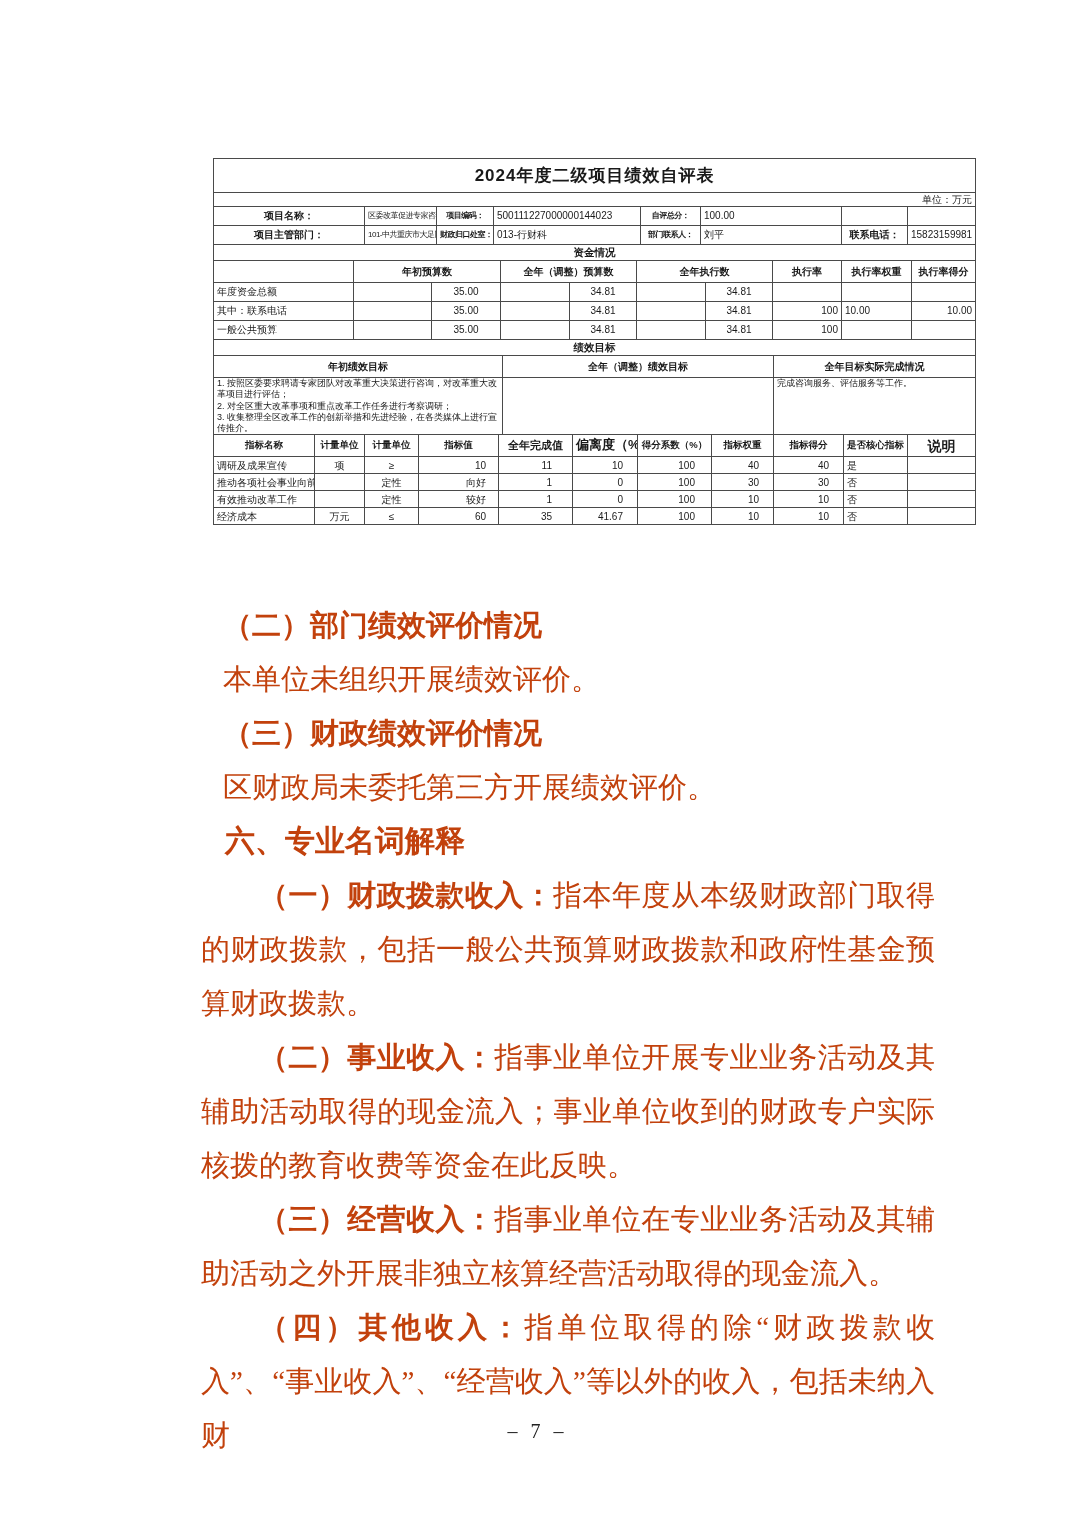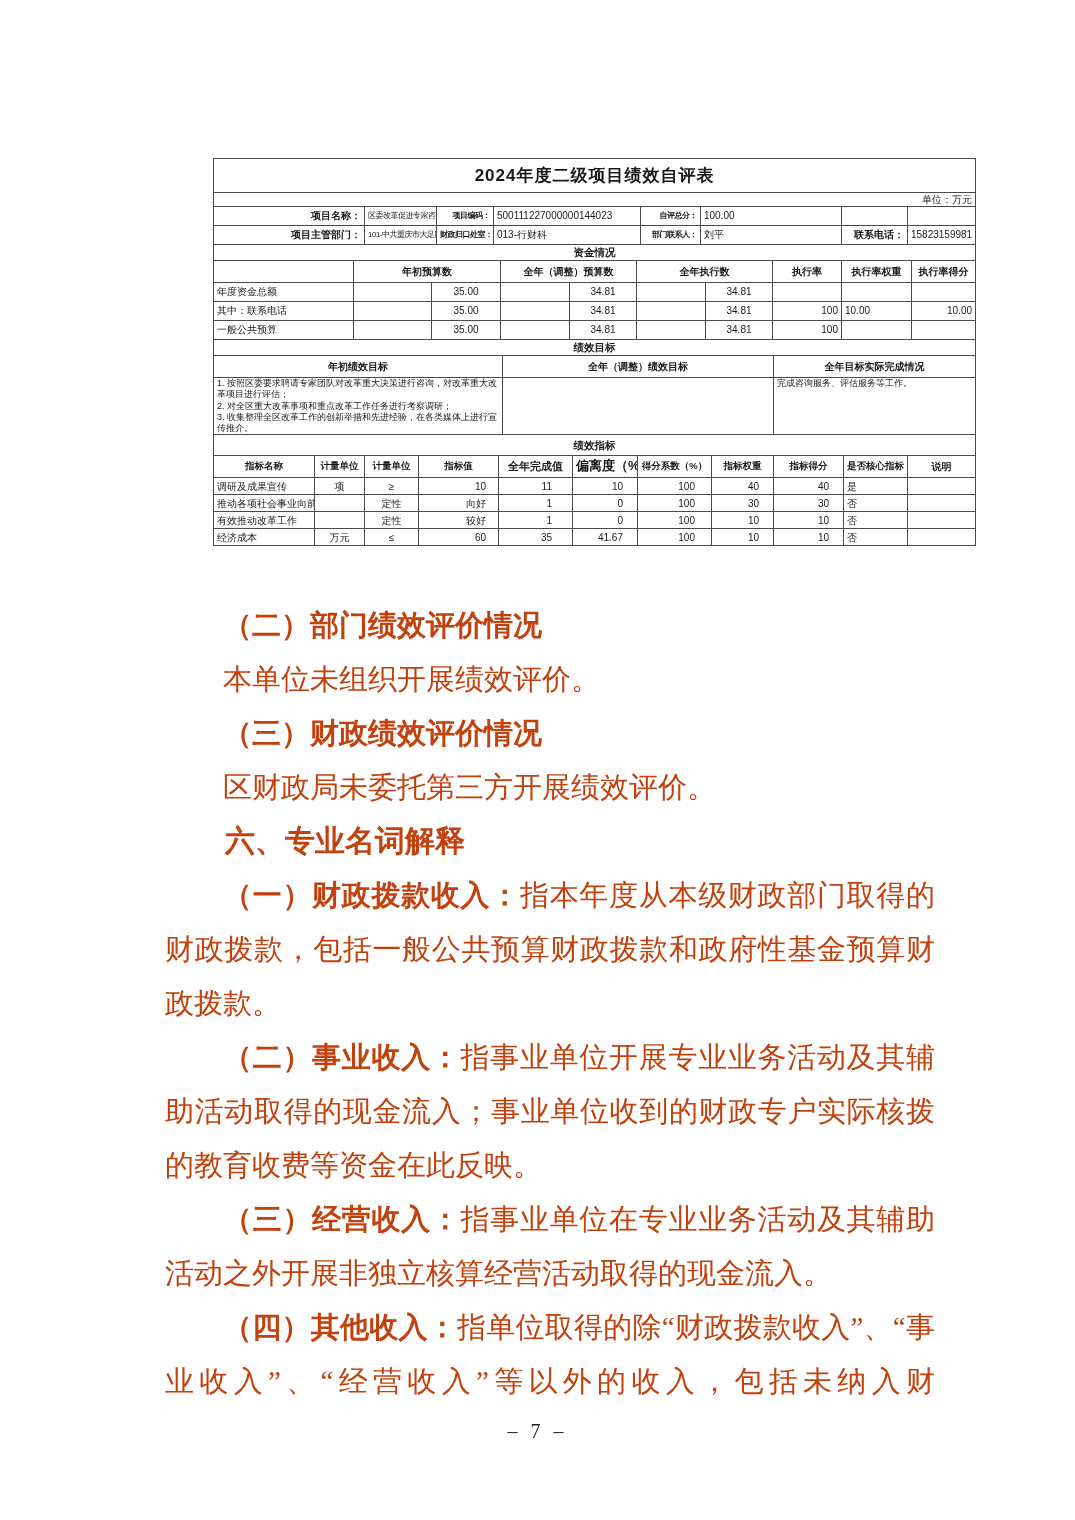--- a/index.html
+++ b/index.html
@@ -11,33 +11,33 @@
   .report{position:absolute;left:213px;top:158px;width:762px;}
   .report table{border-collapse:collapse;table-layout:fixed;width:762px;
     font-family:"Liberation Sans",sans-serif;color:#1a1a1a;margin-top:-1px;}
   .report table.first{margin-top:0;}
   .report td{border:1px solid #4a4a4a;padding:0 3px;font-size:10px;height:18px;
     line-height:1.15;overflow:hidden;white-space:nowrap;}
   tr.ttl td{font-size:17px;font-weight:bold;text-align:center;height:33px;letter-spacing:1px;}
   tr.unit td{text-align:right;height:13px;}
   tr.sec td{text-align:center;font-weight:bold;height:15px;font-size:10.5px;}
   tr.hdr td{font-weight:bold;text-align:center;height:21px;}
-  td.lab{font-weight:bold;text-align:right;}
+  td.lab{font-weight:bold;text-align:center;}
   td.c{text-align:center;} td.r{text-align:right;} td.l{text-align:left;}
   td.sq{font-size:8px;letter-spacing:-0.5px;}
   td.wrap{white-space:normal;vertical-align:top;text-align:left;font-size:9px;line-height:1.25;}
   td.pre{white-space:pre-line;}
   tr.goalrow td{height:54px;}
   tr.ind td{height:16px;}
 
   
   .bodytext{position:absolute;left:165px;top:598px;width:770px;
     font-family:"Liberation Serif",serif;font-size:29px;color:#c2410c;}
   .bt{margin:0;line-height:54px;text-indent:2em;}
-  .jp{text-align:justify;text-justify:inter-character;}
+  .jp{text-align:justify;text-justify:inter-character;margin-left:36px;}
   .cont{text-align-last:justify;}
   .h2{font-weight:bold;}
   .h1{font-family:"Liberation Sans",sans-serif;font-weight:bold;font-size:30px;}
   .bt b{font-weight:bold;}
 
   .pg{position:absolute;top:1420px;left:0;width:100%;text-align:center;
     font-family:"Liberation Serif",serif;font-size:20px;letter-spacing:4px;color:#222;}
 </style>
 </head>
 <body>
@@ -185,35 +185,32 @@
           <col style="width:80px">
         <col style="width:74px">
           <col style="width:65px">
           <col style="width:74px">
           <col style="width:62px">
         <col style="width:70px">
           <col style="width:64px">
           <col style="width:68px">
       </colgroup>
       <tbody>
-          <tr class="sec">
-        <td colspan="11" style="height:20px">绩效指标</td>
-      </tr>
       <tr class="hdr">
         <td style="font-size:9.5px">指标名称</td>
         <td style="font-size:9.5px">计量单位</td>
         <td style="font-size:9.5px">计量单位</td>
         <td style="font-size:9.5px">指标值</td>
         <td style="font-size:11px">全年完成值</td>
         <td style="font-size:13px">偏离度（%）</td>
         <td style="font-size:9.5px">得分系数（%）</td>
         <td style="font-size:9.5px">指标权重</td>
         <td style="font-size:9.5px">指标得分</td>
         <td style="font-size:9.5px">是否核心指标</td>
-        <td style="font-size:10px">说明</td>
+        <td style="font-size:14px">说明</td>
       </tr>
       <tr class="ind">
         <td class="l">调研及成果宣传</td>
         <td class="c">项</td>
         <td class="c">≥</td>
         <td class="r" style="padding-right:12px">10</td>
         <td class="r" style="padding-right:20px">11</td>
         <td class="r" style="padding-right:14px">10</td>
         <td class="r" style="padding-right:16px">100</td>
         <td class="r" style="padding-right:14px">40</td>

